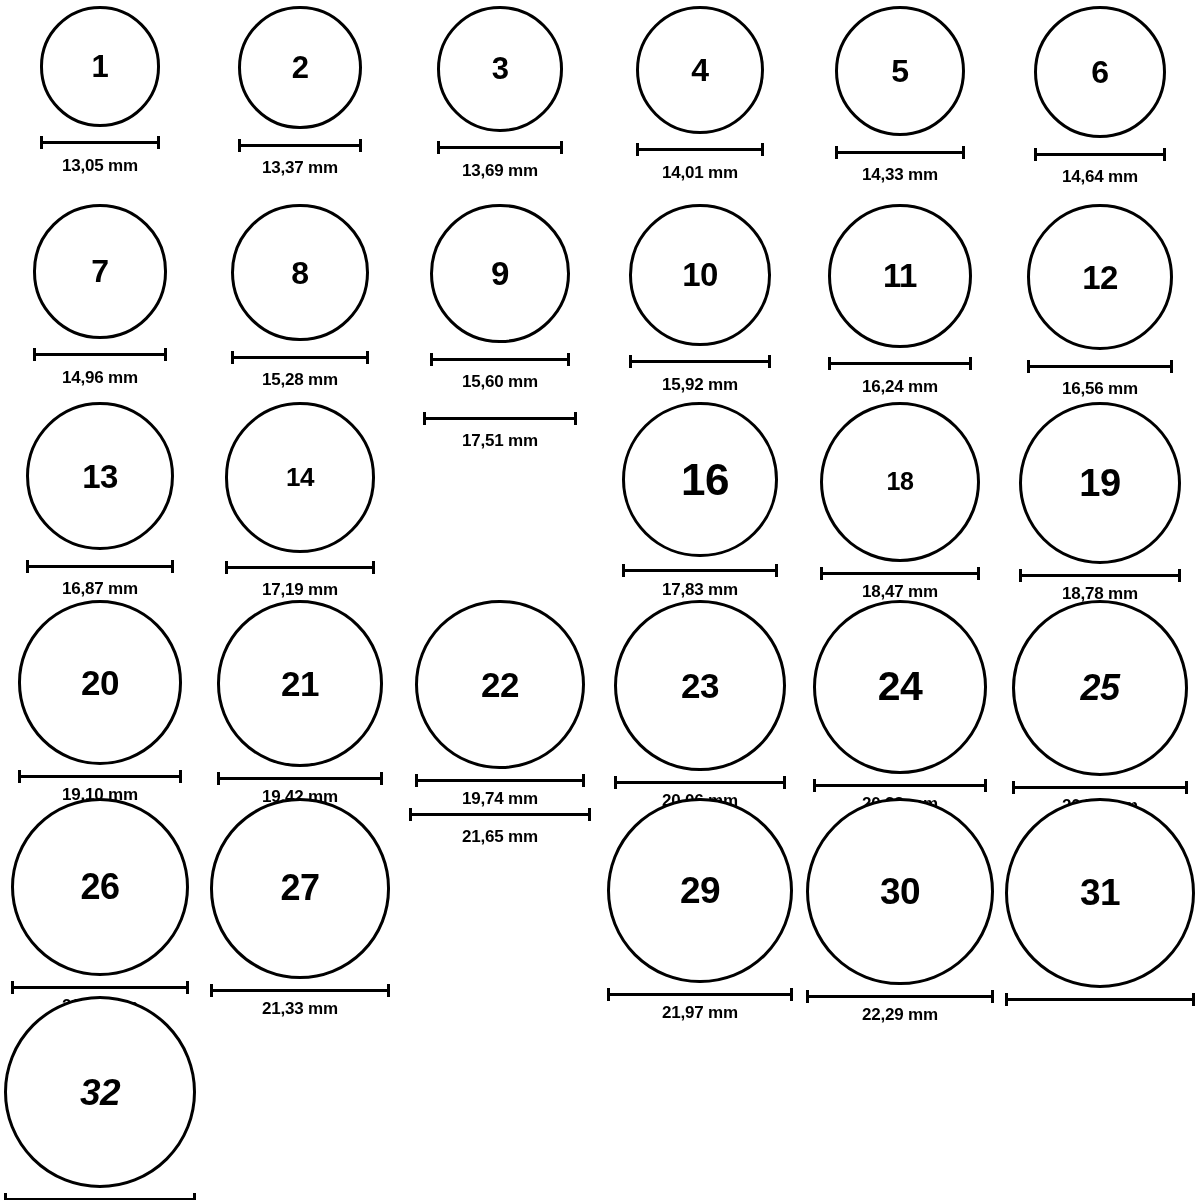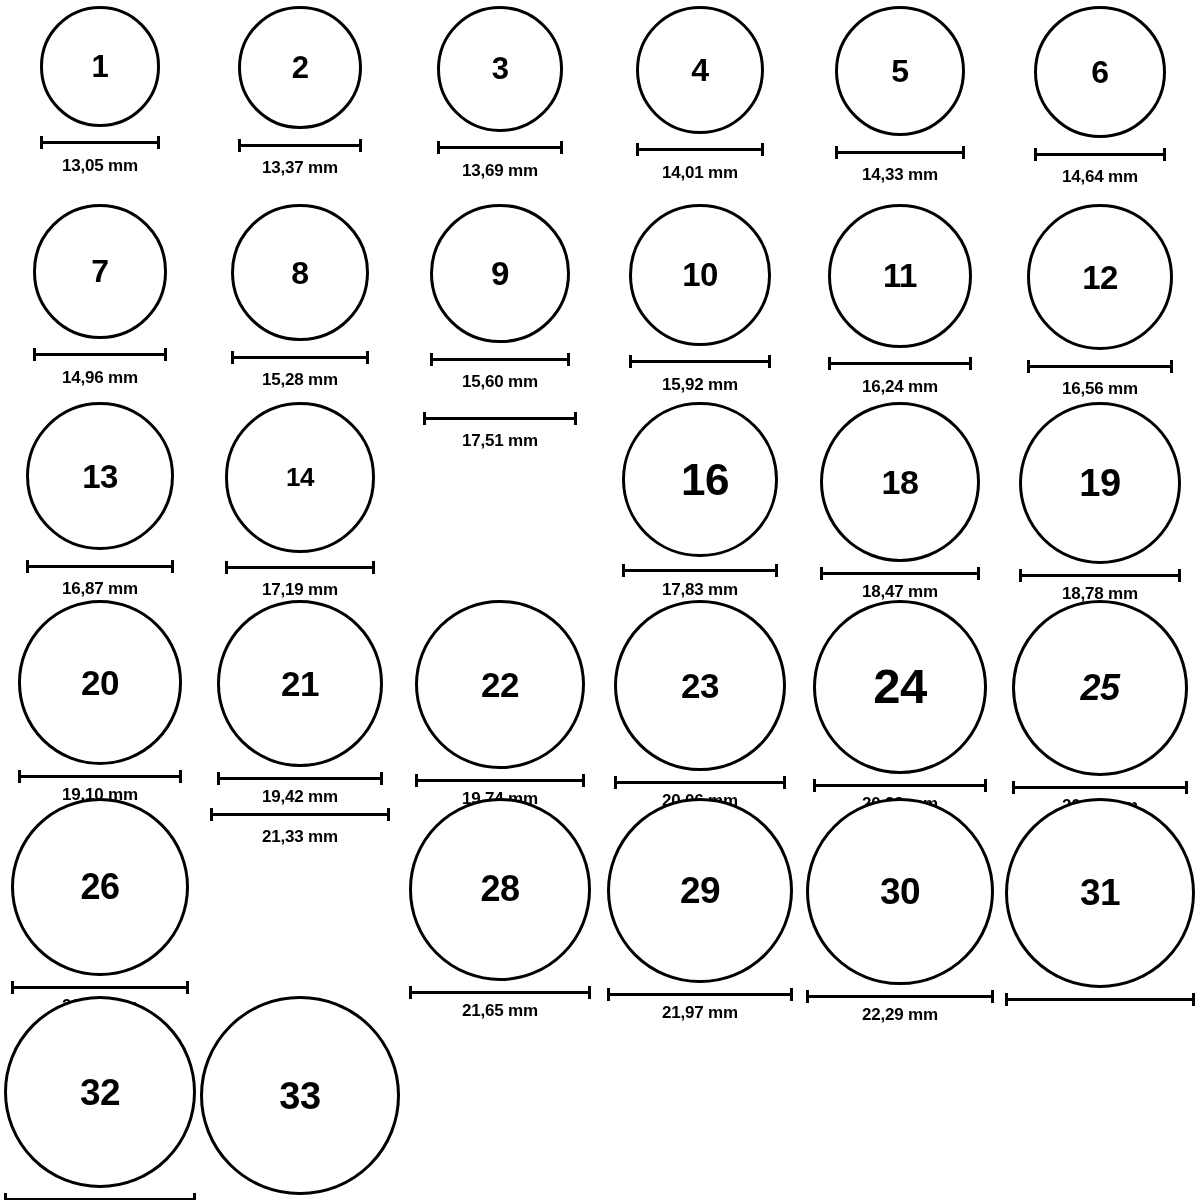--- a/index.html
+++ b/index.html
@@ -269,21 +269,21 @@
           </div>
         </div>
         <div class="measure">
           <div class="bar" style="width: 155.376px;"></div>
         </div>
         <div class="mm">17,83 mm</div>
       </div>
       <div class="cell">
         <div class="ring-wrap" style="height: 159.984px;">
           <div class="ring" style="width: 159.984px; height: 159.984px;">
-            <span class="ring-label" style="font-size: 34px;">18</span>
+            <span class="ring-label" style="font-size: 25px;">18</span>
           </div>
         </div>
         <div class="measure">
           <div class="bar" style="width: 159.984px;"></div>
         </div>
         <div class="mm">18,47 mm</div>
       </div>
       <div class="cell">
         <div class="ring-wrap" style="height: 162.216px;">
           <div class="ring" style="width: 162.216px; height: 162.216px;">
@@ -335,21 +335,21 @@
           </div>
         </div>
         <div class="measure">
           <div class="bar" style="width: 171.432px;"></div>
         </div>
         <div class="mm">20,06 mm</div>
       </div>
       <div class="cell">
         <div class="ring-wrap" style="height: 173.736px;">
           <div class="ring" style="width: 173.736px; height: 173.736px;">
-            <span class="ring-label" style="font-size: 49px;">24</span>
+            <span class="ring-label" style="font-size: 41px;">24</span>
           </div>
         </div>
         <div class="measure">
           <div class="bar" style="width: 173.736px;"></div>
         </div>
         <div class="mm">20,38 mm</div>
       </div>
       <div class="cell">
         <div class="ring-wrap" style="height: 176.04px;">
           <div class="ring" style="width: 176.04px; height: 176.04px;">
@@ -366,31 +366,31 @@
           <div class="ring" style="width: 178.272px; height: 178.272px;">
             <span class="ring-label" style="font-size: 36px;">26</span>
           </div>
         </div>
         <div class="measure">
           <div class="bar" style="width: 178.272px;"></div>
         </div>
         <div class="mm">21,01 mm</div>
       </div>
       <div class="cell">
+        <div class="ring-wrap" style="height: 180.576px;">
+          <div class="ring" style="width: 180.576px; height: 180.576px;">
+            <span class="ring-label" style="font-size: 36px;">27</span>
+          </div>
+        </div>
         <div class="measure">
           <div class="bar" style="width: 180.576px;"></div>
         </div>
         <div class="mm">21,33 mm</div>
       </div>
       <div class="cell">
-        <div class="ring-wrap" style="height: 182.88px;">
-          <div class="ring" style="width: 182.88px; height: 182.88px;">
-            <span class="ring-label" style="font-size: 36px;">28</span>
-          </div>
-        </div>
         <div class="measure">
           <div class="bar" style="width: 182.88px;"></div>
         </div>
         <div class="mm">21,65 mm</div>
       </div>
       <div class="cell">
         <div class="ring-wrap" style="height: 185.184px;">
           <div class="ring" style="width: 185.184px; height: 185.184px;">
             <span class="ring-label" style="font-size: 37px;">29</span>
           </div>
@@ -415,33 +415,26 @@
         <div class="ring-wrap" style="height: 189.792px;">
           <div class="ring" style="width: 189.792px; height: 189.792px;">
             <span class="ring-label" style="font-size: 37px;">31</span>
           </div>
         </div>
         <div class="measure">
           <div class="bar" style="width: 189.792px;"></div>
         </div>
       </div>
       <div class="cell">
-        <div class="ring-wrap" style="height: 192.024px;">
+        <div class="ring-wrap" style="height: 192.024px; font-style: italic;">
           <div class="ring" style="width: 192.024px; height: 192.024px;">
             <span class="ring-label" style="font-size: 37px;">32</span>
           </div>
         </div>
         <div class="measure">
           <div class="bar" style="width: 192.024px;"></div>
-        </div>
-      </div>
-      <div class="cell">
-        <div class="ring-wrap" style="height: 199.368px;">
-          <div class="ring" style="width: 199.368px; height: 199.368px;">
-            <span class="ring-label" style="font-size: 38px;">33</span>
-          </div>
         </div>
       </div>
       <div class="cell empty"></div>
       <div class="cell empty"></div>
       <div class="cell empty"></div>
     </div>
 </div>
 
 </body></html>

